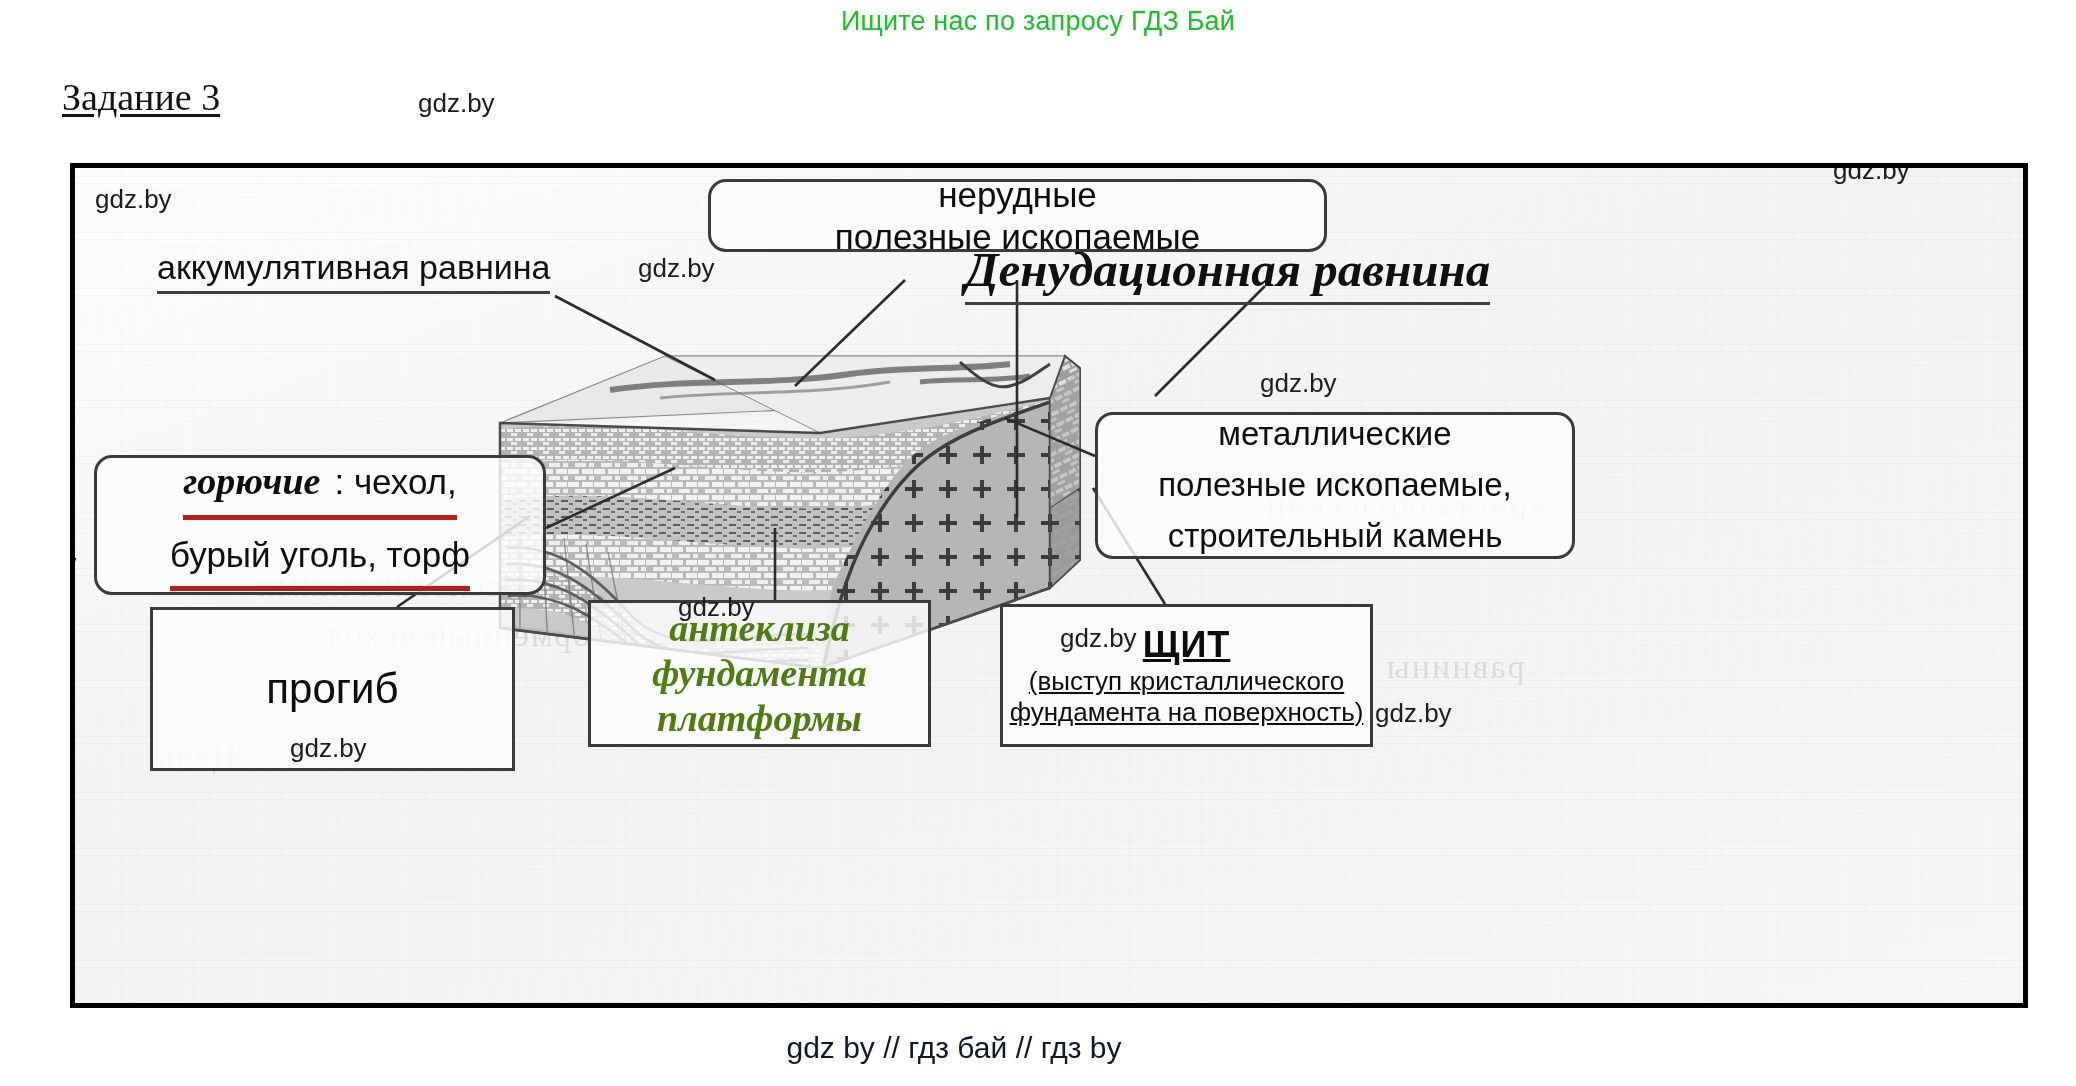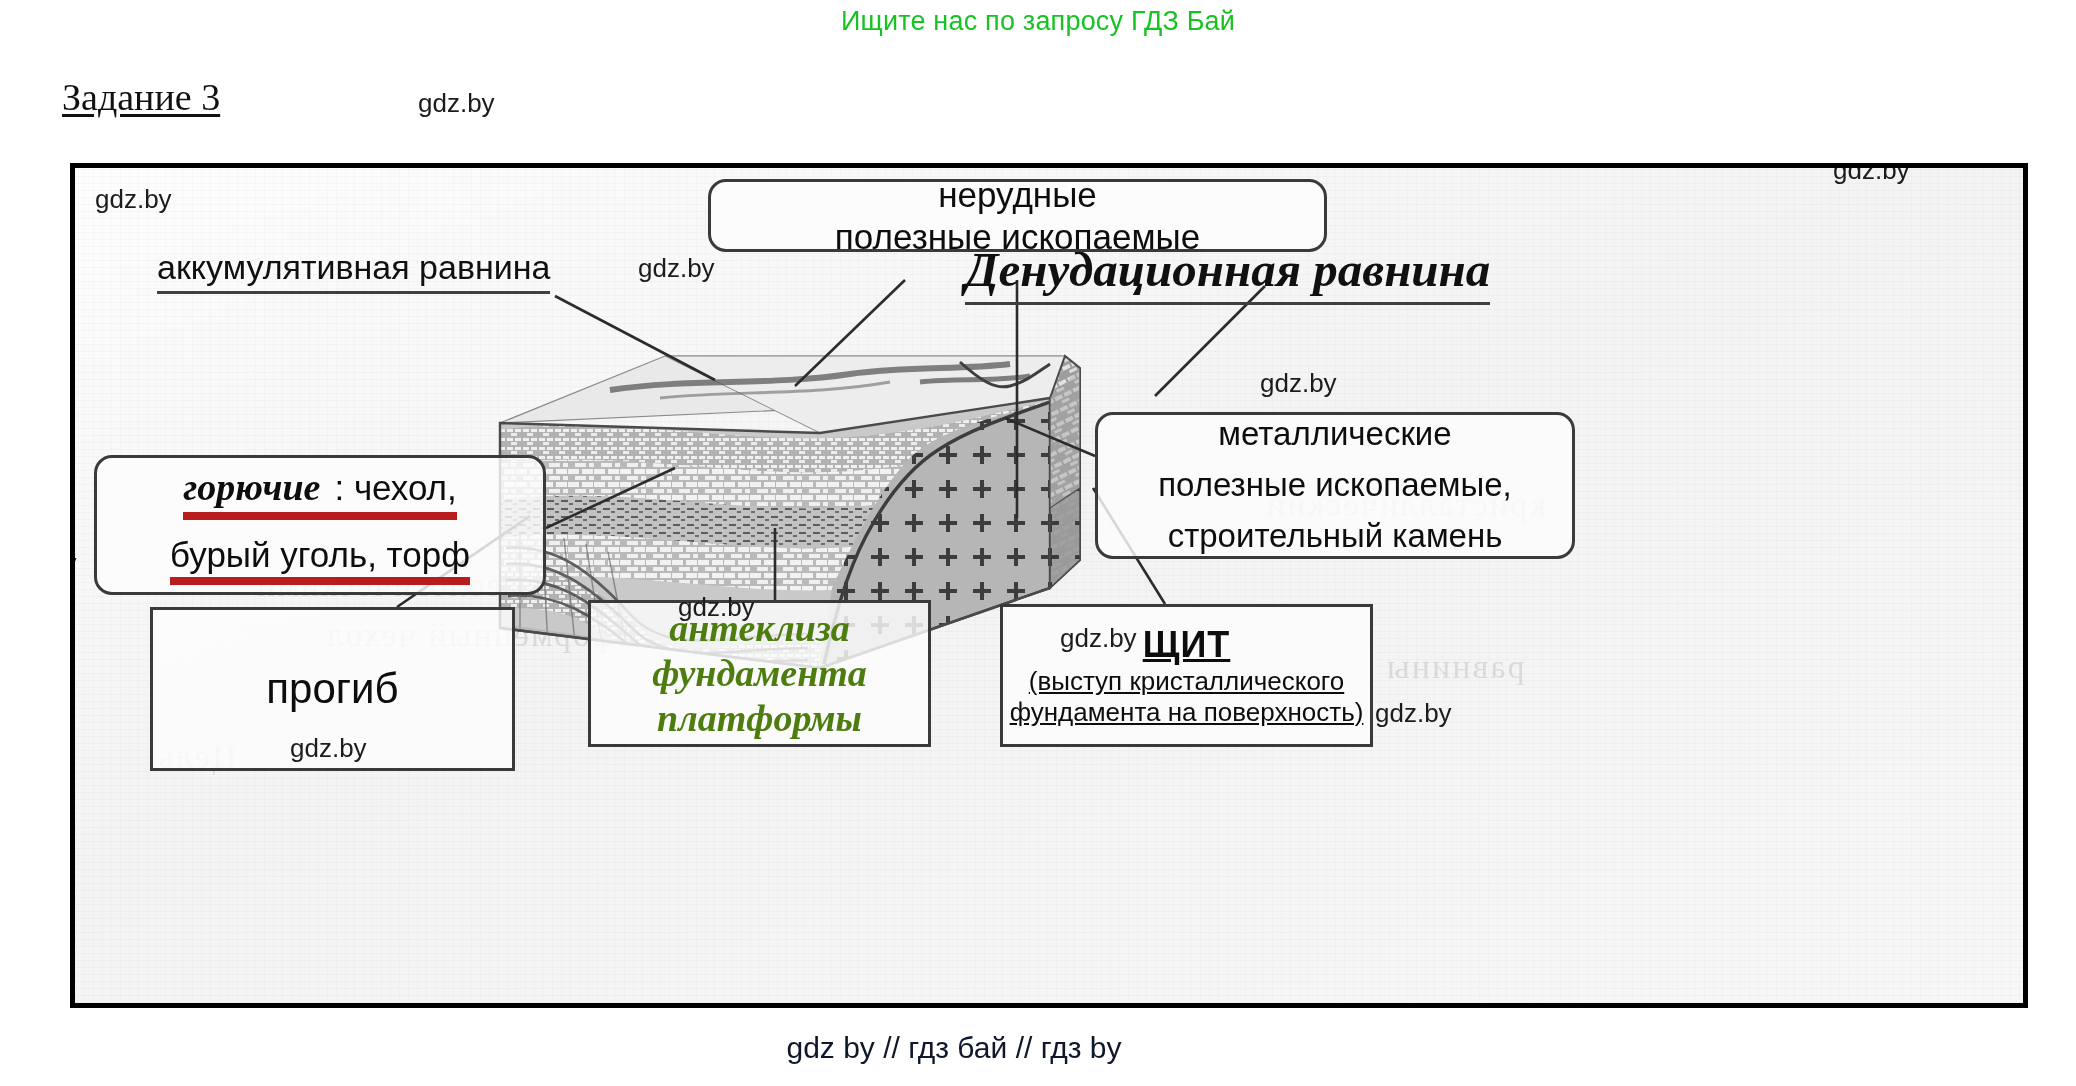--- a/index.html
+++ b/index.html
@@ -131,21 +131,21 @@
     display: flex;
     align-items: baseline;
     gap: 0;
   }
   .hand {
     font-family: "Liberation Serif", serif;
     font-style: italic;
     font-size: 38px;
     font-weight: 600;
   }
-  .ul-under { border-bottom: 8px solid #b91c1c; padding-bottom: 2px; }
+  .ul-under { border-bottom: 5px solid #b91c1c; padding-bottom: 11px; }
 
   
   #box-metal {
     left: 1020px;
     top: 244px;
     width: 480px;
     height: 147px;
     font-size: 33px;
     justify-content: space-between;
   }

